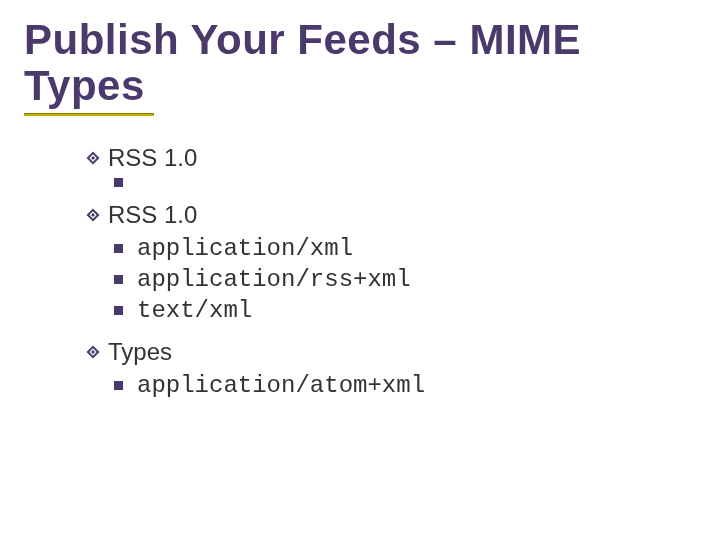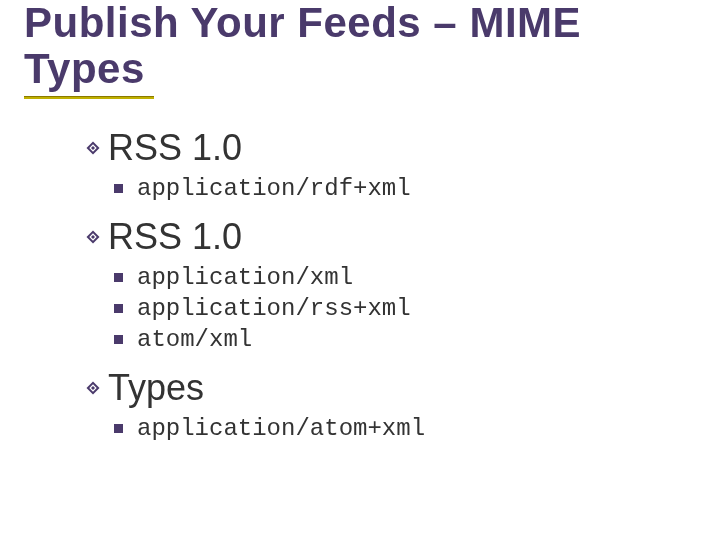--- a/index.html
+++ b/index.html
@@ -10,21 +10,21 @@
     background: #ffffff;
     font-family: Tahoma, Verdana, Arial, sans-serif;
     color: #333333;
     overflow: hidden;
   }
   .slide {
     position: relative;
     width: 720px;
     height: 540px;
     box-sizing: border-box;
-    padding: 0 24px 24px 24px;
+    padding: 17px 24px 24px 24px;
   }
   .title {
     font-size: 42px;
     line-height: 1.1;
     color: #4a3a6b;
     margin: 0 0 0 0;
     letter-spacing: 0.5px;
   }
   .title-underline {
     margin-top: 4px;
@@ -45,21 +45,21 @@
     align-items: center;
   }
   .diamond {
     width: 14px;
     height: 14px;
     margin-right: 8px;
     flex-shrink: 0;
   }
   .diamond svg { display: block; }
   .section-label {
-    font-size: 36px;
+    font-size: 24px;
     color: #333;
   }
   .items {
     margin: 6px 0 14px 28px;
   }
   .item-row {
     display: flex;
     align-items: center;
     margin: 4px 0;
   }
@@ -92,21 +92,20 @@
             <rect x="2.4" y="2.4" width="9.2" height="9.2" transform="rotate(45 7 7)" fill="#4a3a6b"></rect>
             <rect x="4.4" y="4.4" width="5.2" height="5.2" transform="rotate(45 7 7)" fill="#ffffff"></rect>
             <rect x="5.6" y="5.6" width="2.8" height="2.8" transform="rotate(45 7 7)" fill="#4a3a6b"></rect>
           </svg>
         </span>
         <span class="section-label">RSS 1.0</span>
       </div>
       <div class="items">
         <div class="item-row">
           <span class="square"></span>
-          <span class="mime">application/rdf+xml</span>
         </div>
       </div>
     </div>
 
     <div class="section">
       <div class="section-row">
         <span class="diamond">
           <svg viewBox="0 0 14 14" width="14" height="14">
             <rect x="2.4" y="2.4" width="9.2" height="9.2" transform="rotate(45 7 7)" fill="#4a3a6b"></rect>
             <rect x="4.4" y="4.4" width="5.2" height="5.2" transform="rotate(45 7 7)" fill="#ffffff"></rect>
@@ -119,21 +118,21 @@
         <div class="item-row">
           <span class="square"></span>
           <span class="mime">application/xml</span>
         </div>
         <div class="item-row">
           <span class="square"></span>
           <span class="mime">application/rss+xml</span>
         </div>
         <div class="item-row">
           <span class="square"></span>
-          <span class="mime">atom/xml</span>
+          <span class="mime">text/xml</span>
         </div>
       </div>
     </div>
 
     <div class="section">
       <div class="section-row">
         <span class="diamond">
           <svg viewBox="0 0 14 14" width="14" height="14">
             <rect x="2.4" y="2.4" width="9.2" height="9.2" transform="rotate(45 7 7)" fill="#4a3a6b"></rect>
             <rect x="4.4" y="4.4" width="5.2" height="5.2" transform="rotate(45 7 7)" fill="#ffffff"></rect>

